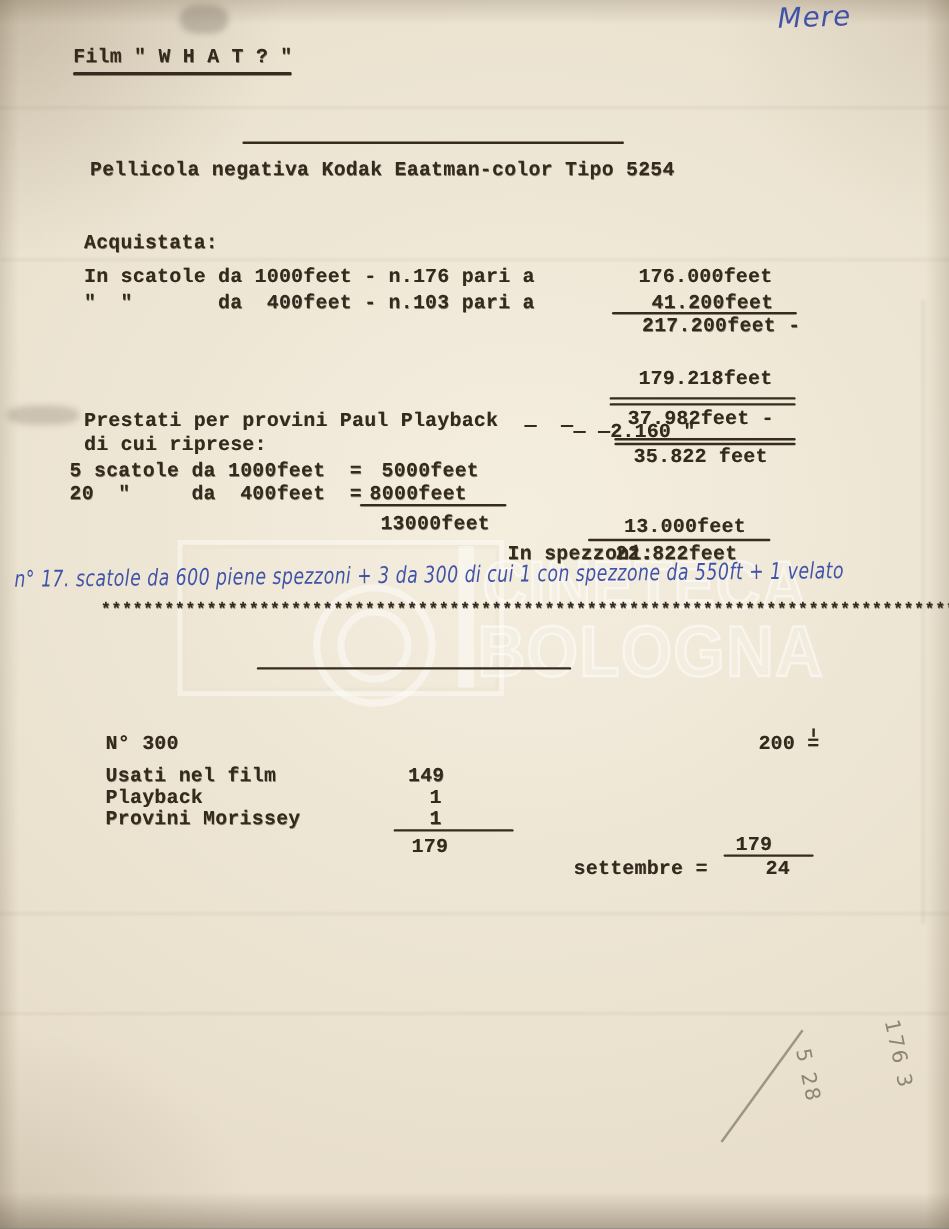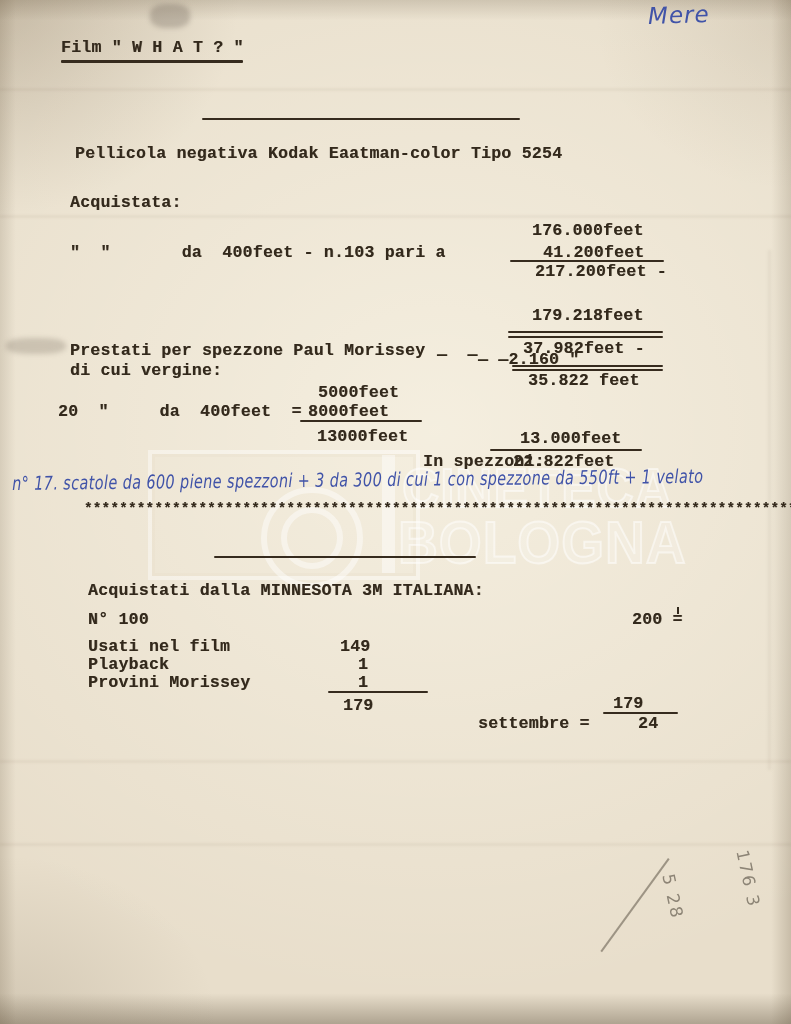--- a/index.html
+++ b/index.html
@@ -68,58 +68,59 @@
   <div class="wm wm-text wm-t2">BOLOGNA</div>
 
   <div class="hand mere" style="left:648px;top:2px">Mere</div>
   <div class="hand bluenote" style="left:12px;top:472px">n° 17. scatole da 600 piene spezzoni + 3 da 300 di cui 1 con spezzone da 550ft + 1 velato</div>
 
   <div class="t" style="left:61px;top:40px">Film " W H A T ? "</div>
   <div class="rule" style="left:61px;top:60px;width:182px;height:2.5px"></div>
 
   <div class="rule" style="left:202px;top:118px;width:318px"></div>
 
-  <div class="t" style="left:75px;top:146px">Pellicola negativa Kodak Eaatman-color Tipo 5254</div>
+  <div class="t" style="left:75px;top:134px">Pellicola negativa Kodak Eaatman-color Tipo 5254</div>
   <div class="t" style="left:70px;top:195px">Acquistata:</div>
 
+  <div class="t" style="left:70px;top:223px">In scatole da 1000feet - n.176 pari a</div>
   <div class="t" style="left:532px;top:223px">176.000feet</div>
   <div class="t" style="left:70px;top:245px">"  "       da  400feet - n.103 pari a</div>
   <div class="t" style="left:543px;top:245px">41.200feet</div>
   <div class="rule" style="left:510px;top:260px;width:154px"></div>
   <div class="t" style="left:535px;top:264px">217.200feet -</div>
 
   <div class="t" style="left:532px;top:308px">179.218feet</div>
   <div class="rule" style="left:508px;top:331px;width:155px"></div>
   <div class="rule" style="left:508px;top:336px;width:155px"></div>
 
-  <div class="t" style="left:70px;top:343px">Prestati per spezzone Paul Morissey</div>
+  <div class="t" style="left:70px;top:343px">Prestati per provini Paul Playback</div>
   <div class="t" style="left:437px;top:347px">—  —</div>
   <div class="t" style="left:523px;top:341px">37.982feet -</div>
   <div class="t" style="left:478px;top:352px">— —2.160 "</div>
   <div class="rule" style="left:512px;top:365px;width:151px"></div>
   <div class="rule" style="left:512px;top:369px;width:151px;height:1.5px"></div>
   <div class="t" style="left:528px;top:373px">35.822 feet</div>
 
-  <div class="t" style="left:70px;top:363px">di cui vergine:</div>
+  <div class="t" style="left:70px;top:363px">di cui riprese:</div>
+  <div class="t" style="left:58px;top:385px">5 scatole da 1000feet  =</div>
   <div class="t" style="left:318px;top:385px">5000feet</div>
   <div class="t" style="left:58px;top:404px">20  "     da  400feet  =</div>
   <div class="t" style="left:308px;top:404px">8000feet</div>
   <div class="rule" style="left:300px;top:420px;width:122px"></div>
   <div class="t" style="left:317px;top:429px">13000feet</div>
   <div class="t" style="left:520px;top:431px">13.000feet</div>
   <div class="rule" style="left:490px;top:449px;width:152px"></div>
   <div class="t" style="left:423px;top:454px">In spezzoni:</div>
   <div class="t" style="left:513px;top:454px">22.822feet</div>
 
   <div class="t" style="left:84px;top:501px;font-size:14px;letter-spacing:0.4px">************************************************************************************</div>
 
   <div class="rule" style="left:214px;top:556px;width:262px"></div>
 
-  <div class="t" style="left:88px;top:583px">Acquistati dalla MINNESOTA 3M ITALIANA:</div>
-  <div class="t" style="left:88px;top:612px">N° 100</div>
+  <div class="t" style="left:88px;top:612px">N° 300</div>
   <div class="t" style="left:632px;top:612px">200 =</div>
   <div class="tick" style="left:677px;top:607px"></div>
 
   <div class="t" style="left:88px;top:639px">Usati nel film</div>
   <div class="t" style="left:340px;top:639px">149</div>
   <div class="t" style="left:88px;top:657px">Playback</div>
   <div class="t" style="left:358px;top:657px">1</div>
   <div class="t" style="left:88px;top:675px">Provini Morissey</div>
   <div class="t" style="left:358px;top:675px">1</div>
   <div class="rule" style="left:328px;top:691px;width:100px"></div>

